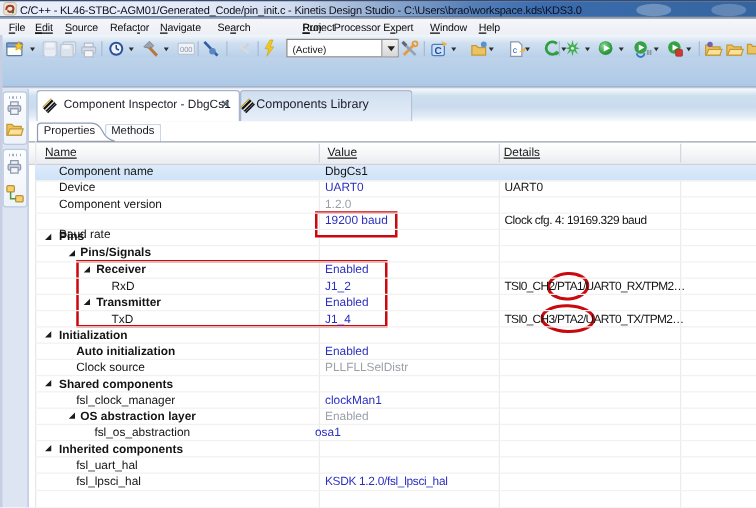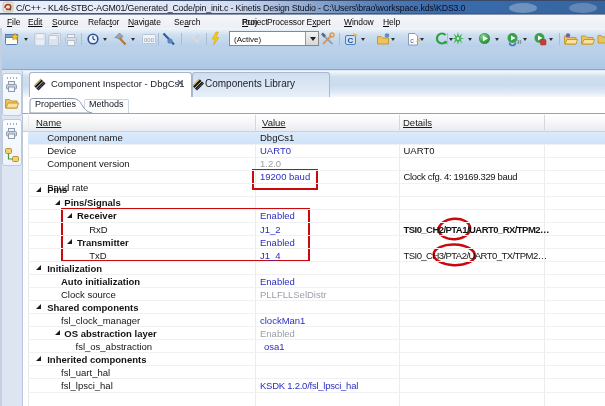--- a/index.html
+++ b/index.html
@@ -337,21 +337,21 @@
     </div>
   <div class="row">
       <i class="arr" style="left:39.3px;"></i>
       <span class="b" style="left:49px;">Receiver</span>
       <span class="blue" style="left:232px;">Enabled</span>
       <div class="rline"></div>
     </div>
   <div class="row">
       <span style="left:61.2px;">RxD</span>
       <span class="blue" style="left:232px;">J1_2</span>
-      <span class="det" style="left:375.5px;font-weight:bold;">TSI0_CH2/PTA1/UART0_RX/TPM2…</span>
+      <span class="det" style="left:375.5px;">TSI0_CH2/PTA1/UART0_RX/TPM2…</span>
       <div class="rline"></div>
     </div>
   <div class="row">
       <i class="arr" style="left:39.3px;"></i>
       <span class="b" style="left:49px;">Transmitter</span>
       <span class="blue" style="left:232px;">Enabled</span>
       <div class="rline"></div>
     </div>
   <div class="row">
       <span style="left:61.2px;">TxD</span>
@@ -385,21 +385,21 @@
       <div class="rline"></div>
     </div>
   <div class="row">
       <i class="arr" style="left:26.6px;"></i>
       <span class="b" style="left:36.3px;">OS abstraction layer</span>
       <span class="gray" style="left:232px;">Enabled</span>
       <div class="rline"></div>
     </div>
   <div class="row">
       <span style="left:47.5px;">fsl_os_abstraction</span>
-      <span class="blue" style="left:236px;">osa1</span>
+      <span class="blue" style="left:224px;">osa1</span>
       <div class="rline"></div>
     </div>
   <div class="row">
       <i class="arr" style="left:8px;"></i>
       <span class="b" style="left:19.2px;">Inherited components</span>
       <div class="rline"></div>
     </div>
   <div class="row">
       <span style="left:33px;">fsl_uart_hal</span>
       <div class="rline"></div>

